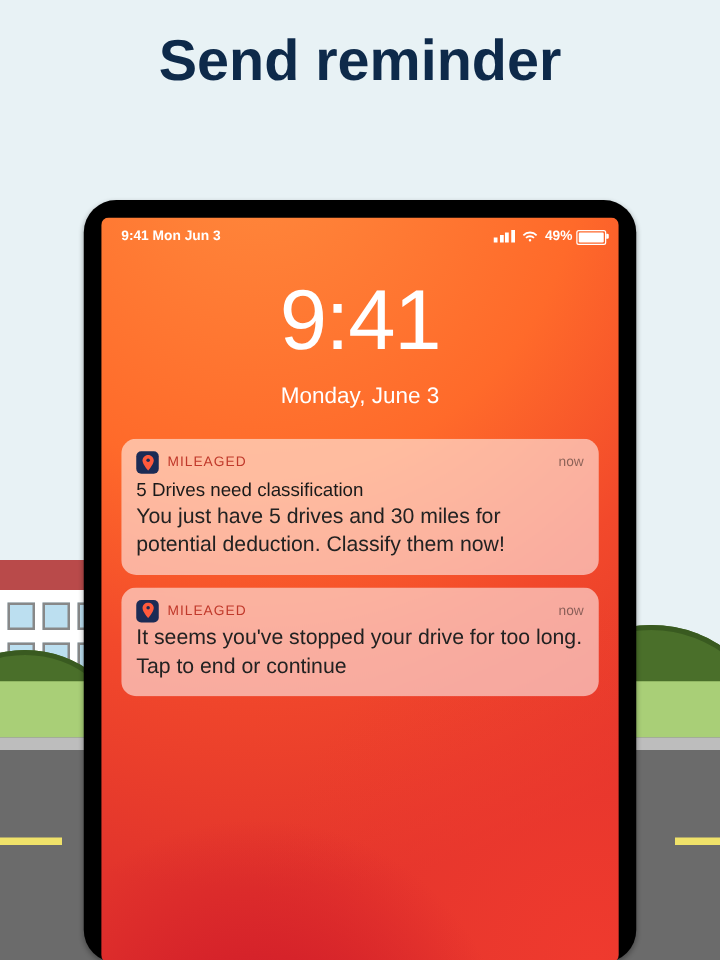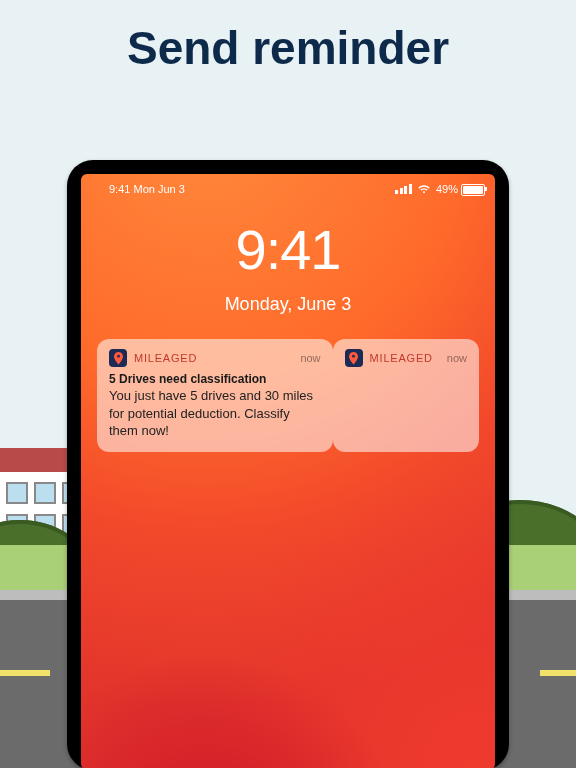--- a/index.html
+++ b/index.html
@@ -25,47 +25,47 @@
   
   .device{position:absolute;left:67px;top:160px;width:442px;height:610px;background:#000;border-radius:26px;padding:14px 14px 0 14px;box-sizing:border-box;box-shadow:0 2px 4px rgba(0,0,0,.3)}
   .screen{position:relative;width:100%;height:100%;border-radius:6px;overflow:hidden;
     background:
       radial-gradient(130% 90% at 30% 115%, #c9192b 0%, #d6232a 18%, rgba(214,35,42,0) 38%),
       radial-gradient(120% 90% at 95% 100%, #ef3a2e 0%, rgba(239,58,46,0) 55%),
       radial-gradient(140% 100% at 30% -10%, #ff8a3d 0%, #ff6a2a 45%, #f2492b 70%, #e2342c 100%);
   }
 
   
-  .status{position:absolute;left:16px;right:0;top:0;height:22px;display:flex;align-items:center;justify-content:space-between;padding:4px 10px 0 12px;color:#fff;font-size:11px;font-weight:400}
+  .status{position:absolute;left:4px;right:0;top:0;height:22px;display:flex;align-items:center;justify-content:space-between;padding:4px 10px 0 12px;color:#fff;font-size:11px;font-weight:700}
   .status .right{display:flex;align-items:center;gap:5px}
   .sig{display:inline-flex;align-items:flex-end;gap:1.5px}
   .sig i{display:inline-block;width:3px;background:#fff}
   .sig i:nth-child(1){height:4px}.sig i:nth-child(2){height:6px}.sig i:nth-child(3){height:8px}.sig i:nth-child(4){height:10px}
   .wifi{width:14px;height:10px;position:relative}
   .batt{display:inline-flex;align-items:center;gap:3px}
   .batt .body{width:22px;height:10px;border:1px solid #fff;border-radius:2px;position:relative}
   .batt .body::after{content:"";position:absolute;right:-3px;top:2px;width:2px;height:4px;background:#fff;border-radius:0 1px 1px 0}
   .batt .fill{position:absolute;left:1px;top:1px;bottom:1px;right:1px;background:#fff;border-radius:1px}
 
   
   .clock{margin-top:48px;text-align:center;color:#fff}
-  .clock .time{font-size:56px;font-weight:200;letter-spacing:-1px;line-height:1}
+  .clock .time{font-size:68px;font-weight:200;letter-spacing:-1px;line-height:1}
   .clock .date{font-size:18px;margin-top:16px;font-weight:400}
 
   
-  .notifs{margin:24px 16px 0 16px;display:flex;flex-direction:row;}
+  .notifs{margin:24px 16px 0 16px;display:flex;flex-direction:column;gap:10px}
   .card{background:rgba(255,255,255,.55);backdrop-filter:blur(2px);border-radius:12px;padding:10px 12px 12px 12px}
   .card .row{display:flex;align-items:center;gap:7px}
   .card .grow{flex:1}
   .appicon{width:18px;height:18px;border-radius:4px;background:#1b2b55;display:flex;align-items:center;justify-content:center}
   .appicon svg{display:block}
   .appname{color:#c0392b;font-size:11px;letter-spacing:.8px;font-weight:500}
   .timeago{color:rgba(0,0,0,.45);font-size:11px}
-  .title{margin-top:5px;font-weight:700;color:#1a1a1a;font-size:12px}
-  .body{color:#222;font-size:13px;line-height:1.35;margin-top:1px}
+  .title{margin-top:5px;font-weight:400;color:#1a1a1a;font-size:15px}
+  .body{color:#222;font-size:17px;line-height:1.35;margin-top:1px}
 </style>
 </head>
 <body>
 
 <div class="stage">
 
   <div class="sky"></div>
   <div class="house">
     <div class="roof"></div>
     <div class="win a"></div>
@@ -140,20 +140,21 @@
             <span class="appicon">
               <svg width="11" height="13" viewBox="0 0 11 13">
                   <path d="M5.5 0C3 0 1 2 1 4.4c0 3 4.5 8.1 4.5 8.1S10 7.4 10 4.4C10 2 8 0 5.5 0z" fill="#ff5a3c"></path>
                   <circle cx="5.5" cy="4.2" r="1.4" fill="#1b2b55"></circle>
                 </svg>
             </span>
             <span class="appname">MILEAGED</span>
             <span class="grow"></span>
             <span class="timeago">now</span>
           </div>
+          <div class="body">It seems you've stopped your drive for too long. Tap to end or continue</div>
         </div>
 
       </div>
 
     </div>
   </div>
 
 </div>
 
 </body></html>

